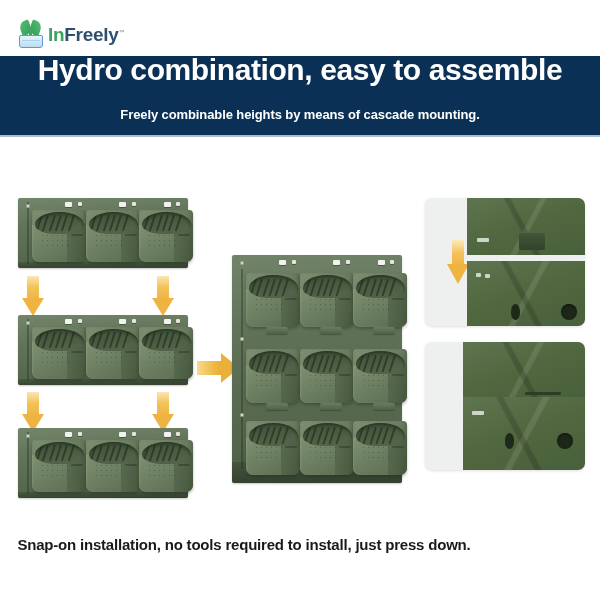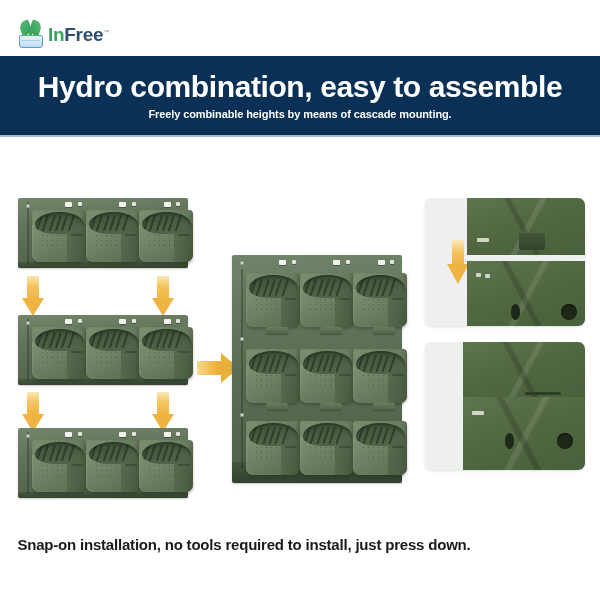--- a/index.html
+++ b/index.html
@@ -43,21 +43,21 @@
     background:#0a3055;
     color:#ffffff;
     display:flex;flex-direction:column;align-items:center;justify-content:center;
     box-sizing:border-box;
   }
   .banner-title{
     font-size:30px;font-weight:700;letter-spacing:-0.4px;line-height:1.05;
     margin:0 0 7px 0;white-space:nowrap;
   }
   .banner-sub{
-    font-size:11px;font-weight:700;letter-spacing:-0.1px;line-height:1;margin:0;
+    font-size:13px;font-weight:700;letter-spacing:-0.1px;line-height:1;margin:16px;
     white-space:nowrap;
   }
   .banner-rule{position:absolute;left:0;top:135px;width:600px;height:2px;background:#a8bccd;}
 
   
   .stage{position:absolute;left:0;top:140px;width:600px;height:385px;}
 
   
   .unit{position:absolute;}
   .plate{
@@ -206,21 +206,21 @@
 <div class="page">
 
   <div class="logo">
     <div class="logo-mark">
       <div class="leaf leaf-l"></div>
       <div class="leaf leaf-r"></div>
       <div class="leaf leaf-stem"></div>
       <div class="logo-pot"></div>
     </div>
     <div class="logo-text">
-      <span class="logo-in">In</span><span class="logo-hydro">Free</span><span class="logo-tm">™</span>
+      <span class="logo-in">In</span><span class="logo-hydro">Freely</span><span class="logo-tm">™</span>
     </div>
   </div>
 
   <div class="banner">
     <div class="banner-title">Hydro combination, easy to assemble</div>
     <div class="banner-sub">Freely combinable heights by means of cascade mounting.</div>
   </div>
   <div class="banner-rule"></div>
 
   <div class="stage">

